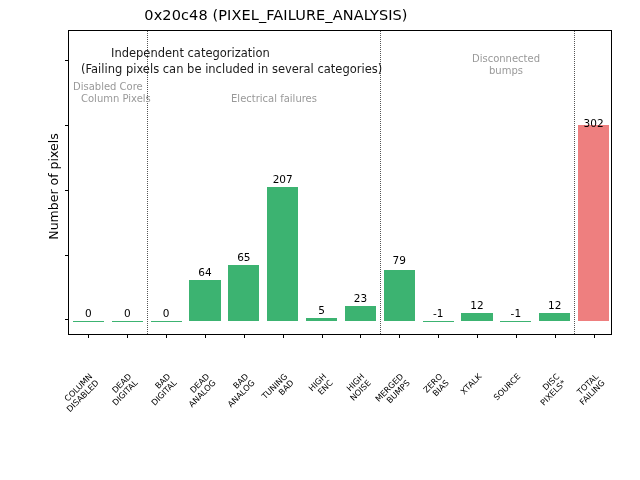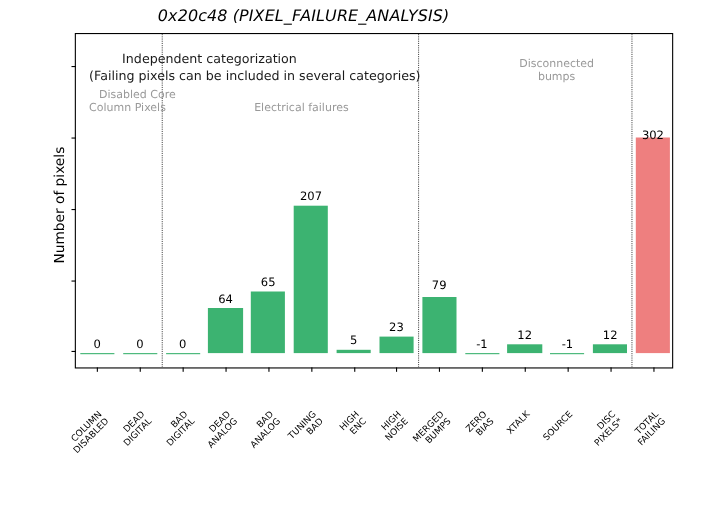--- a/index.html
+++ b/index.html
@@ -23,21 +23,20 @@
   
   #chart-title {
     position: absolute;
     left: 0;
     top: 7px;
     width: 552px;
     text-align: center;
     font-size: 14.5px;
     color: #000000;
     letter-spacing: 0.1px;
-    font-style: italic;
   }
 
   
   #plot-area {
     position: absolute;
     left: 68px;
     top: 30px;
     width: 544px;
     height: 305px;
     border: 1px solid #000000;
@@ -276,21 +275,21 @@
         </div>
         <div class="xtick-label" style="left: 424.571px; width: 100px;">
           <span>TOTAL</span>
           <span>FAILING</span>
         </div>
       </div>
 
     <div class="note-main" style="left:0; top:14px;margin-left:42px;">Independent categorization</div>
     <div class="note-main" style="left:12px; top:30px;">(Failing pixels can be included in several categories)</div>
 
-    <div class="group-label" style="left:21px; top:50px;">Disabled Core</div>
+    <div class="group-label" style="left:4px; top:50px;">Disabled Core</div>
     <div class="group-label" style="left:12px; top:61.5px;">Column Pixels</div>
 
     <div class="group-label center" style="left:205px; top:61.5px;">Electrical failures</div>
 
     <div class="group-label center" style="left:437px; top:22px;">Disconnected</div>
     <div class="group-label center" style="left:437px; top:33.5px;">bumps</div>
   </div>
 
 
 </div>

